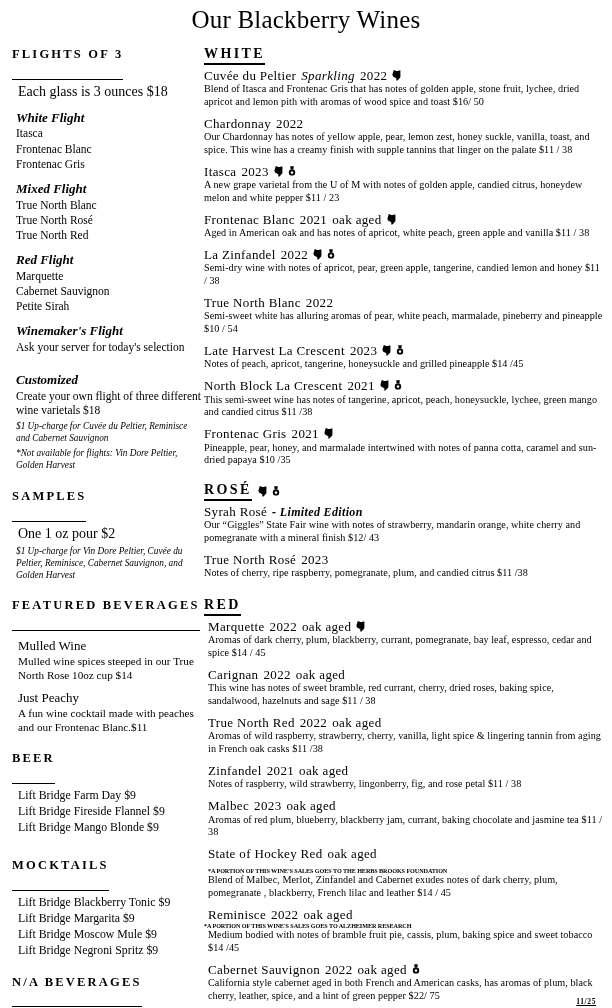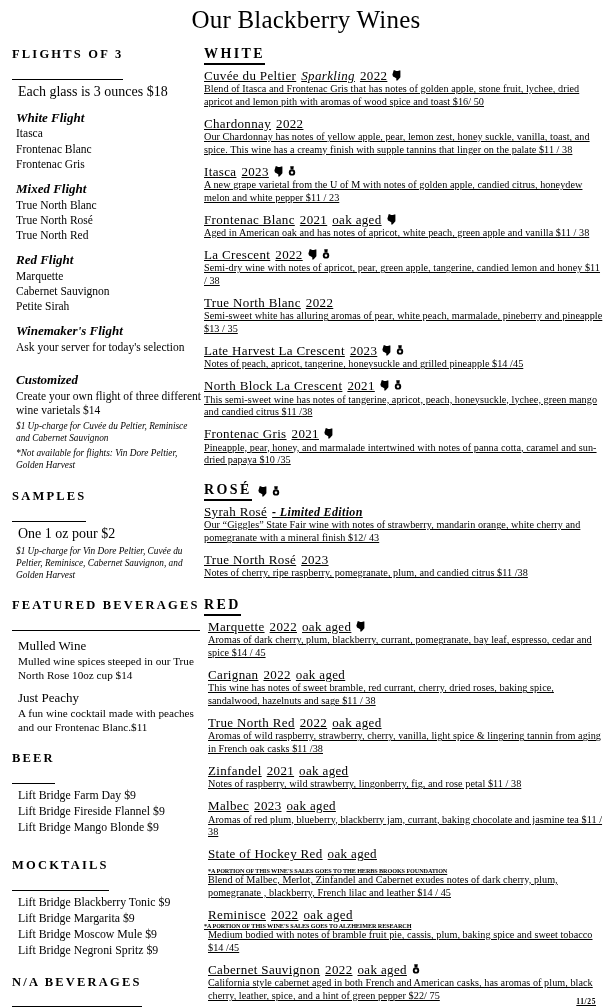--- a/index.html
+++ b/index.html
@@ -117,21 +117,20 @@
     margin: 0 0 0 6px;
     line-height: 1.36;
   }
   .gap-sm { height: 8px; }
   .gap-md { height: 14px; }
   .gap-lg { height: 20px; }
 
   
   .wine {
     margin: 0 0 7px 0;
-    text-decoration: underline;
   }
   .wine-head {
     font-size: 13px;
     line-height: 1.18;
     letter-spacing: 0.35px;
     display: flex;
     align-items: center;
     flex-wrap: wrap;
     gap: 5px;
   }
@@ -199,21 +198,21 @@
           <div class="flight-name">Red Flight</div>
           <div class="flight-item">Marquette</div>
           <div class="flight-item">Cabernet Sauvignon</div>
           <div class="flight-item">Petite Sirah</div>
           <div class="flight-name">Winemaker's Flight</div>
           <div class="flight-item">Ask your server for today's selection</div>
           <div class="gap-sm"></div>
         </div>
 
       <div class="flight-name">Customized</div>
-      <div class="lc-note">Create your own flight of three different wine varietals   $14</div>
+      <div class="lc-note">Create your own flight of three different wine varietals   $18</div>
       <div class="lc-fine">$1 Up-charge for Cuvée du Peltier, Reminisce and Cabernet Sauvignon</div>
       <div class="lc-fine">*Not available for flights: Vin Dore Peltier, Golden Harvest</div>
 
       <div class="gap-md"></div>
       <div class="sec-head-wrap">
         <div class="sec-head">SAMPLES</div>
       </div>
       <div class="lc-sub">One 1 oz pour   $2</div>
       <div class="lc-fine">$1 Up-charge for Vin Dore Peltier, Cuvée du Peltier, Reminisce, Cabernet Sauvignon, and Golden Harvest</div>
 
@@ -323,21 +322,21 @@
                   <svg width="9" height="11" viewBox="0 0 9 11">
                     <path fill="#000" d="M1.6 0.2 L3.4 0.2 L3.5 1.0 L6.6 1.0 L6.6 0.4 L8.4 0.4 L8.4 7.3 L6.2 9.8 L5.0 10.8 L4.2 10.2 L4.4 8.4 L3.0 7.6 L1.0 6.4 L0.4 4.4 L1.2 2.0 Z"></path>
                   </svg>
                 </span>
               </span>
             </div>
             <div class="wine-desc">Aged in American oak and has notes of apricot, white peach, green apple and vanilla    $11 / 38</div>
           </div>
           <div class="wine">
             <div class="wine-head">
-              <span class="nm">La Crescent</span>
+              <span class="nm">La Zinfandel</span>
               <span>2022</span>
               <span class="icons">
                 <span class="icon-mn">
                   <svg width="9" height="11" viewBox="0 0 9 11">
                     <path fill="#000" d="M1.6 0.2 L3.4 0.2 L3.5 1.0 L6.6 1.0 L6.6 0.4 L8.4 0.4 L8.4 7.3 L6.2 9.8 L5.0 10.8 L4.2 10.2 L4.4 8.4 L3.0 7.6 L1.0 6.4 L0.4 4.4 L1.2 2.0 Z"></path>
                   </svg>
                 </span>
                 <span class="icon-medal">
                   <svg width="8" height="11" viewBox="0 0 8 11">
                     <path fill="#000" d="M2.2 0.3 L5.8 0.3 L5.4 3.2 L2.6 3.2 Z"></path>
@@ -347,21 +346,21 @@
                 </span>
               </span>
             </div>
             <div class="wine-desc">Semi-dry wine with notes of apricot, pear, green apple, tangerine, candied lemon and honey $11 / 38</div>
           </div>
           <div class="wine">
             <div class="wine-head">
               <span class="nm">True North Blanc</span>
               <span>2022</span>
             </div>
-            <div class="wine-desc">Semi-sweet white has alluring aromas of pear, white peach, marmalade, pineberry and pineapple  $13  / 35</div>
+            <div class="wine-desc">Semi-sweet white has alluring aromas of pear, white peach, marmalade, pineberry and pineapple  $10  / 54</div>
           </div>
           <div class="wine">
             <div class="wine-head">
               <span class="nm">Late Harvest La Crescent</span>
               <span>2023</span>
               <span class="icons">
                 <span class="icon-mn">
                   <svg width="9" height="11" viewBox="0 0 9 11">
                     <path fill="#000" d="M1.6 0.2 L3.4 0.2 L3.5 1.0 L6.6 1.0 L6.6 0.4 L8.4 0.4 L8.4 7.3 L6.2 9.8 L5.0 10.8 L4.2 10.2 L4.4 8.4 L3.0 7.6 L1.0 6.4 L0.4 4.4 L1.2 2.0 Z"></path>
                   </svg>

